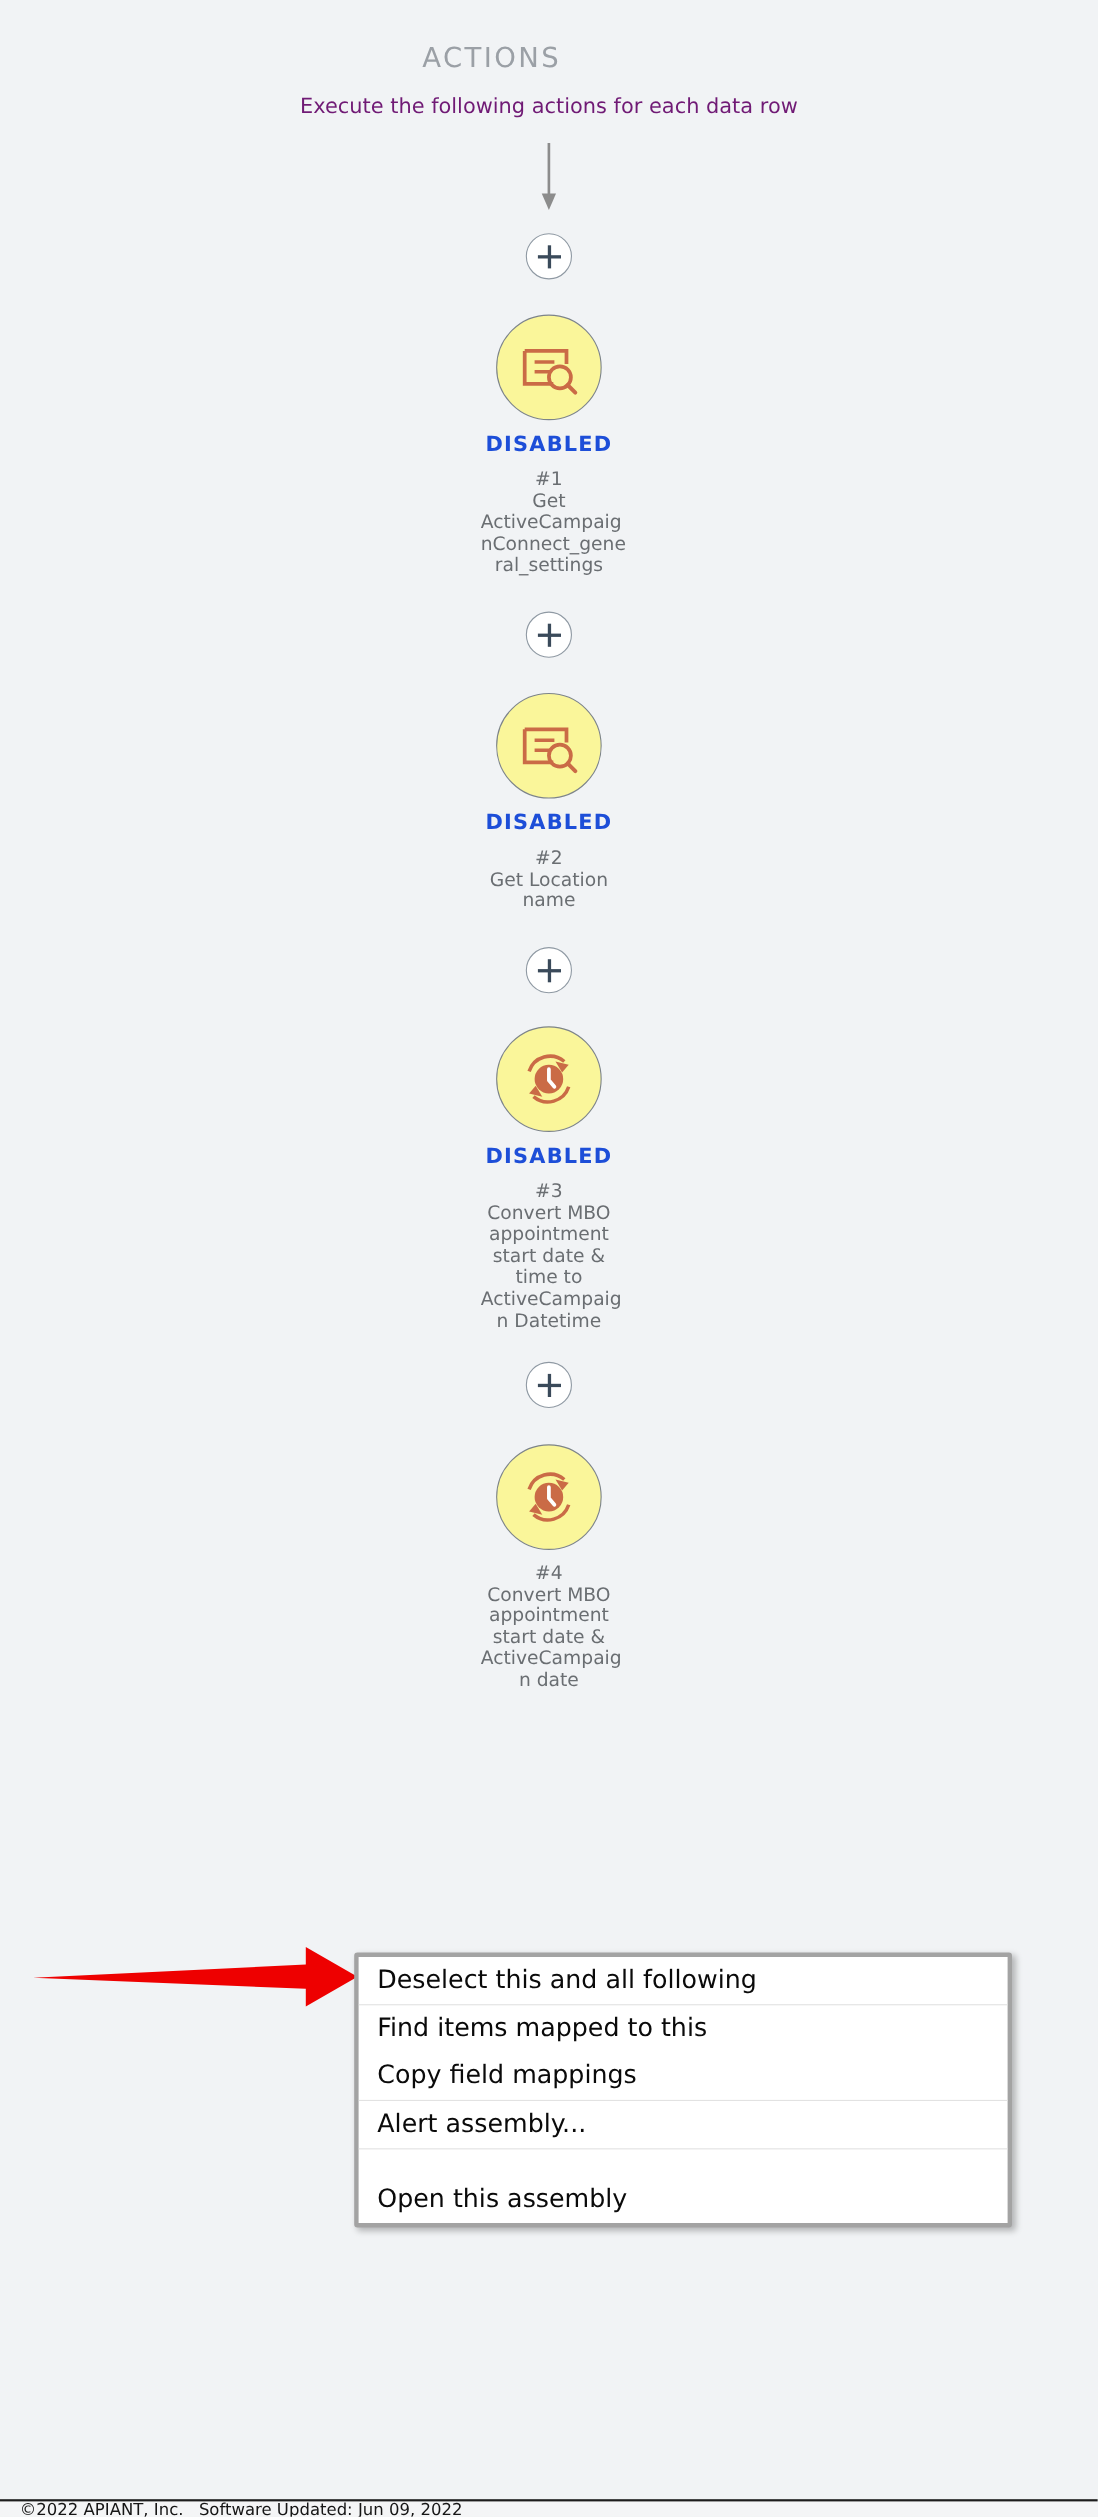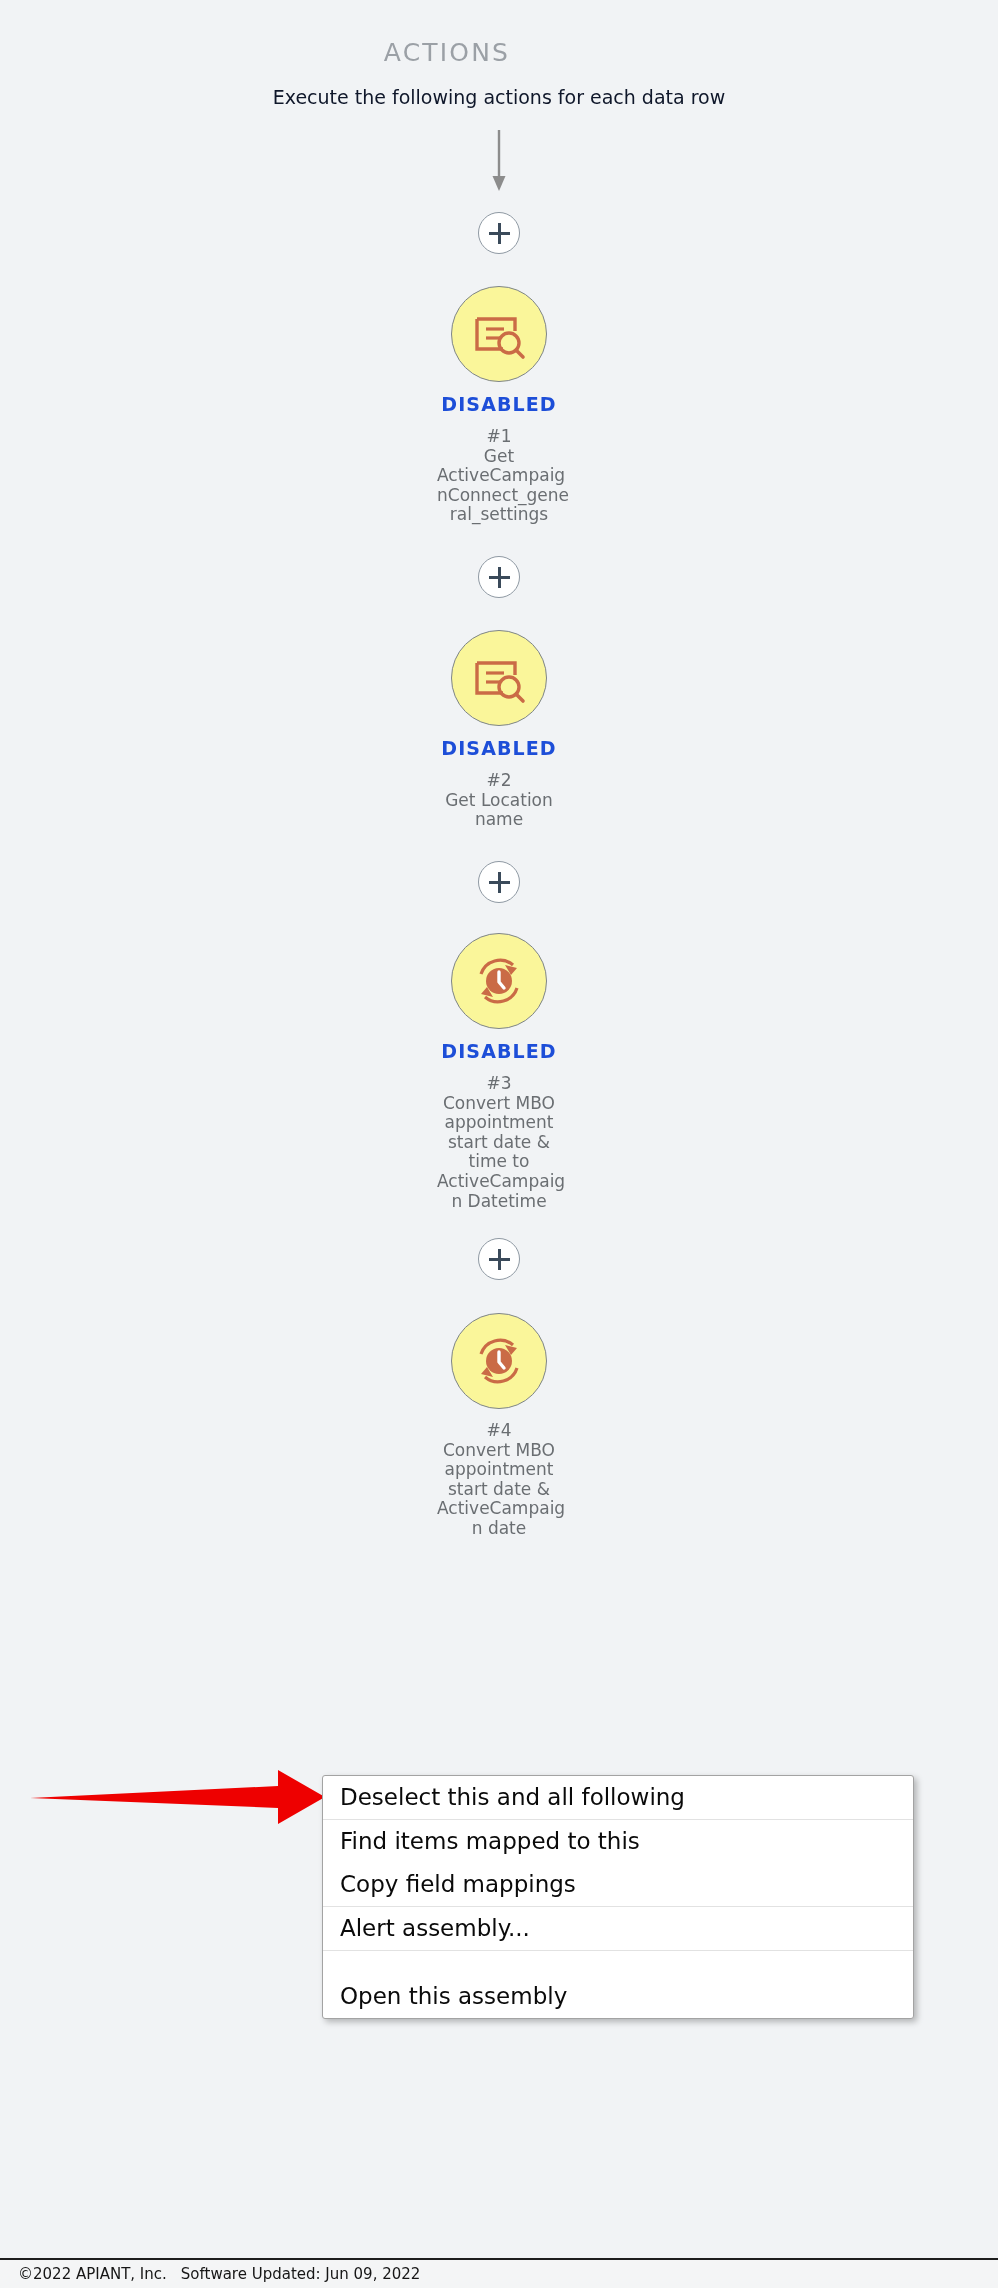--- a/index.html
+++ b/index.html
@@ -32,21 +32,21 @@
     letter-spacing: 2.2px;
     color: #9ba0a6;
     font-weight: 400;
   }
   .panel-subtitle {
     position: absolute;
     left: 0; top: 86px;
     width: 998px;
     text-align: center;
     font-size: 19px;
-    color: #0f172a;
+    color: #701a75;
     font-weight: 400;
   }
 
   
   .flow {
     position: absolute;
     left: 0;
     top: 0;
     width: 998px;
   }
@@ -137,21 +137,21 @@
     pointer-events: none;
   }
 
   
   .context-menu {
     position: absolute;
     left: 322px;
     top: 1775px;
     width: 590px;
     background: #ffffff;
-    border: 1px solid #a3a3a3;
+    border: 4px solid #a3a3a3;
     border-radius: 3px;
     box-shadow: 3px 3px 6px rgba(0,0,0,0.26);
     z-index: 50;
     overflow: hidden;
   }
   .menu-group {
     border-bottom: 1px solid #e2e2e2;
   }
   .menu-group:last-child {
     border-bottom: none;
@@ -165,21 +165,21 @@
     cursor: pointer;
     white-space: nowrap;
   }
 
   
   .footer {
     position: absolute;
     left: 0;
     bottom: 0;
     width: 998px;
-    height: 30px;
+    height: 16px;
     background: #f4f5f6;
     border-top: 2px solid #1d1d1d;
     box-sizing: border-box;
     display: flex;
     align-items: center;
     z-index: 40;
   }
   .footer-text {
     font-size: 15px;
     color: #161616;

